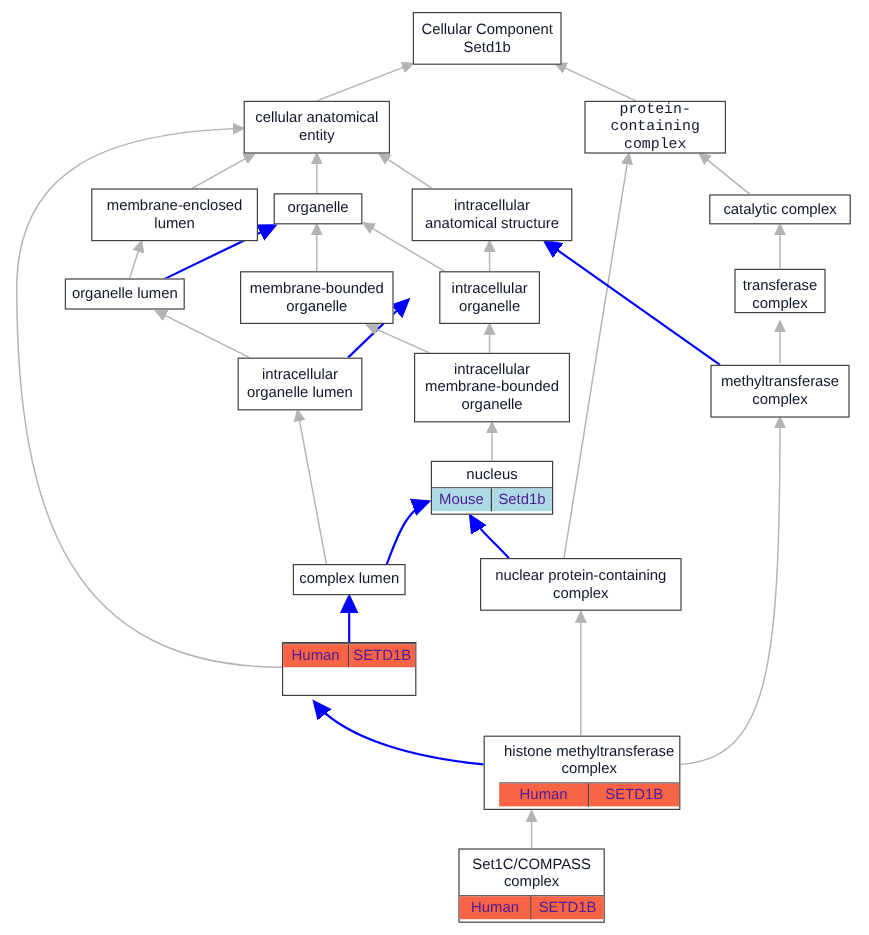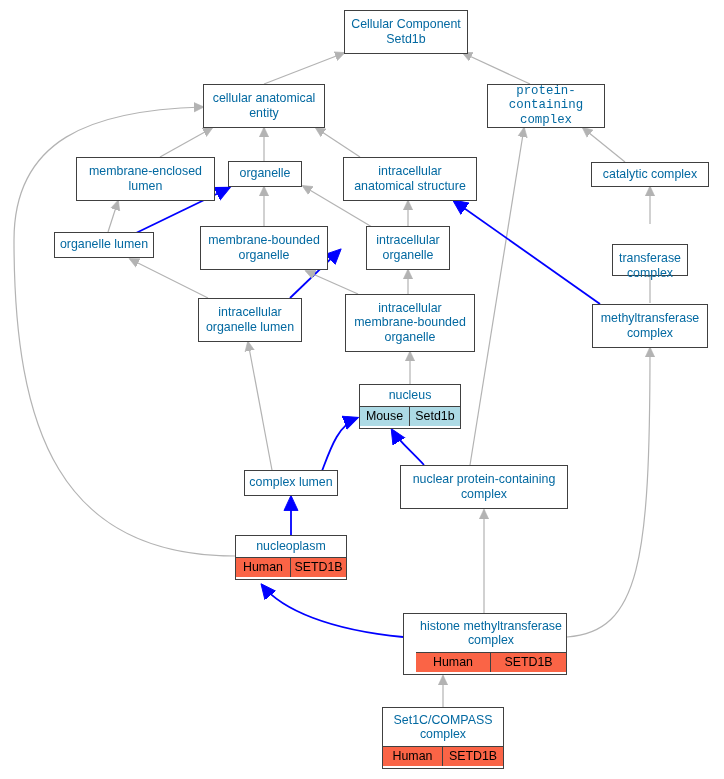--- a/index.html
+++ b/index.html
@@ -2,26 +2,26 @@
 <html><head>
 <meta charset="utf-8">
 <style>
   html,body{margin:0;padding:0;background:#ffffff;}
   body{font-family:"Liberation Sans", sans-serif;}
   #canvas{position:relative;width:724px;height:779px;background:#fff;overflow:hidden;}
   #edges{position:absolute;left:0;top:0;width:724px;height:779px;}
   .node{position:absolute;box-sizing:border-box;border:1.5px solid #404040;background:#ffffff;}
   .node .title{
     display:flex;align-items:center;justify-content:center;text-align:center;
-    font-size:12.4px;color:#0369a1;line-height:14.4px;box-sizing:border-box;
+    font-size:12.4px;color:#0f172a;line-height:14.4px;box-sizing:border-box;
     padding:1px 3px;width:100%;
   }
   .node .annot{display:flex;width:100%;box-sizing:border-box;border-top:1.5px solid #404040;}
   .node .annot .cell{
-    flex:1 1 50%;text-align:center;font-size:12.4px;color:#000000;line-height:19px;
+    flex:1 1 50%;text-align:center;font-size:12.4px;color:#4c1d95;line-height:19px;
     box-sizing:border-box;white-space:nowrap;
   }
   .node .annot .cell:first-child{border-right:1.5px solid #404040;}
   .annot.red .cell{background:#fa6446;}
   .annot.cyan .cell{background:#addae5;}
 </style>
 </head>
 <body>
 
 <div id="canvas">
@@ -90,21 +90,21 @@
       </div>
       <div class="node" style="left: 54px; top: 232px; width: 100px; height: 26px;">
         <div class="title" style="height: 23px;">organelle lumen</div>
       </div>
       <div class="node" style="left: 200px; top: 226px; width: 128px; height: 44px;">
         <div class="title" style="height: 41px;">membrane-bounded<br>organelle</div>
       </div>
       <div class="node" style="left: 366px; top: 226px; width: 84px; height: 44px;">
         <div class="title" style="height: 41px;">intracellular<br>organelle</div>
       </div>
-      <div class="node" style="left: 612px; top: 224px; width: 76px; height: 32px; margin-top: 20px;">
+      <div class="node" style="left: 612px; top: 224px; width: 76px; height: 37px;">
         <div class="title" style="height: 41px;">transferase<br>complex</div>
       </div>
       <div class="node" style="left: 198px; top: 298px; width: 104px; height: 44px;">
         <div class="title" style="height: 41px;">intracellular<br>organelle lumen</div>
       </div>
       <div class="node" style="left: 345px; top: 294px; width: 130px; height: 58px;">
         <div class="title" style="height: 55px;">intracellular<br>membrane-bounded<br>organelle</div>
       </div>
       <div class="node" style="left: 592px; top: 304px; width: 116px; height: 44px;">
         <div class="title" style="height: 41px;">methyltransferase<br>complex</div>
@@ -116,21 +116,20 @@
           <div class="cell">Setd1b</div>
         </div>
       </div>
       <div class="node" style="left: 244px; top: 470px; width: 94px; height: 26px;">
         <div class="title" style="height: 23px;">complex lumen</div>
       </div>
       <div class="node" style="left: 400px; top: 465px; width: 168px; height: 44px;">
         <div class="title" style="height: 41px;">nuclear protein-containing<br>complex</div>
       </div>
       <div class="node" style="left: 235px; top: 535px; width: 112px; height: 45px;">
-        <div class="title" style="height: 21px;">nucleoplasm</div>
         <div class="annot red">
           <div class="cell">Human</div>
           <div class="cell">SETD1B</div>
         </div>
       </div>
       <div class="node" style="left: 403px; top: 613px; width: 164px; height: 62px; padding-left: 12px;">
         <div class="title" style="height: 38px;">histone methyltransferase<br>complex</div>
         <div class="annot red">
           <div class="cell">Human</div>
           <div class="cell">SETD1B</div>

